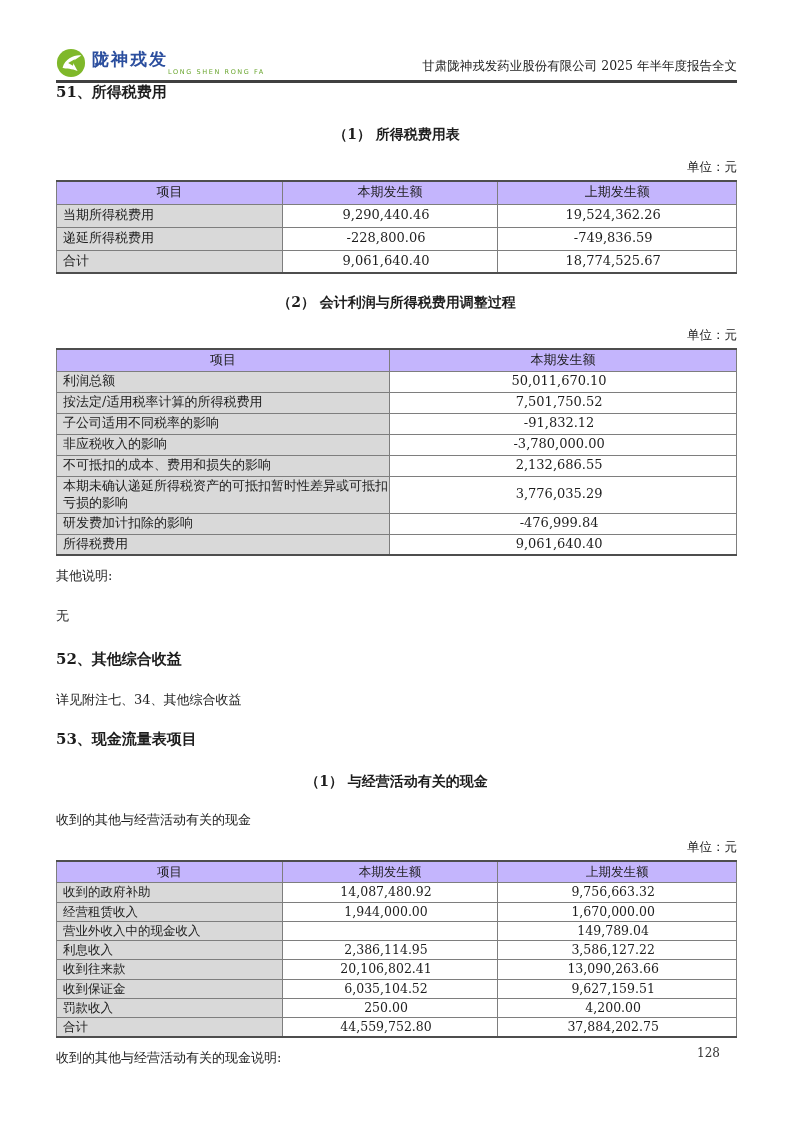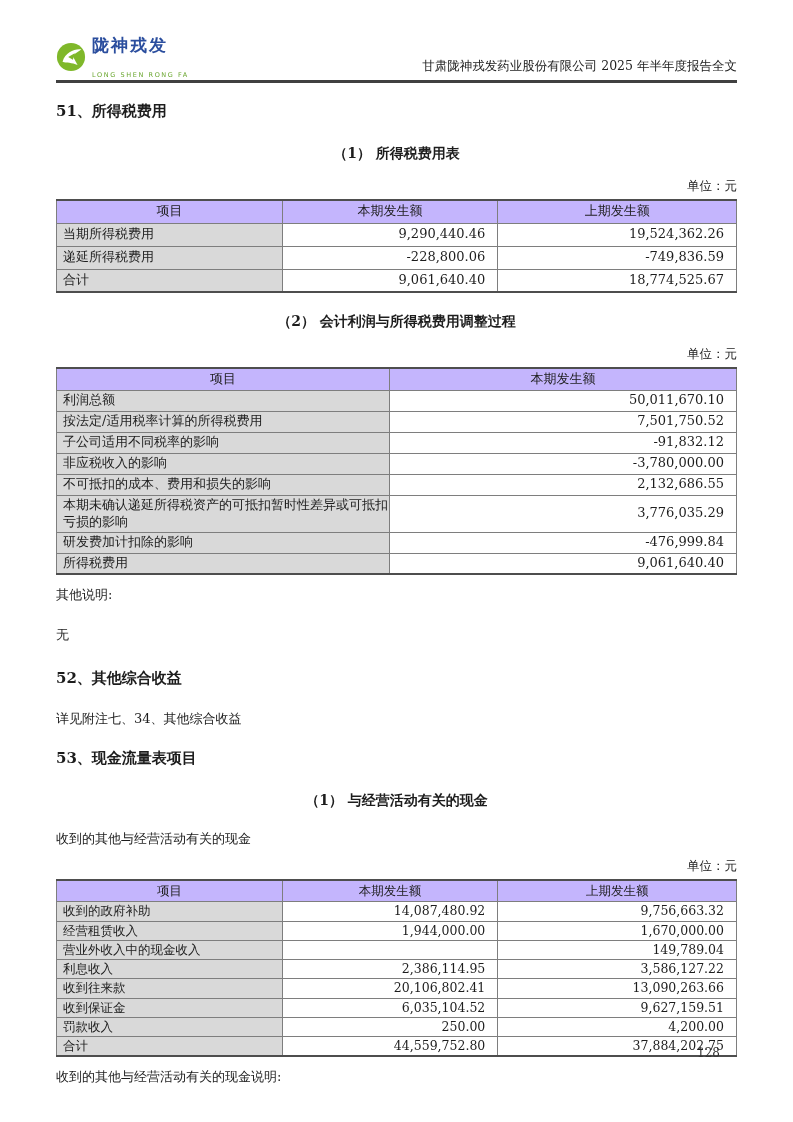--- a/index.html
+++ b/index.html
@@ -9,39 +9,39 @@
     font-family:"DejaVu Serif","Liberation Serif",serif;
     color:#1d1d1d;
     overflow:hidden;
   }
   .page { width:793px; height:1122px; padding:45px 56px 0 56px; position:relative; }
 
   
   .hdr { display:flex; justify-content:space-between; align-items:flex-end; height:33px; }
   .logo { display:flex; align-items:center; gap:6px; }
   .logo-circle { width:30px; height:30px; flex:0 0 30px; }
-  .logo-txt { display:flex; flex-direction:column; line-height:1;justify-content:space-between; }
+  .logo-txt { display:flex; flex-direction:row; line-height:1;justify-content:space-between; }
   .logo-cn { font-size:17px; font-weight:bold; letter-spacing:2px; font-family:"DejaVu Sans","Liberation Sans",sans-serif; }
   .logo-en { font-size:6.5px; letter-spacing:1.6px; margin-top:18px; font-family:"DejaVu Sans","Liberation Sans",sans-serif; }
   .hdr-title { font-size:12.5px; color:#222; padding-bottom:3px; }
   .hdr-rule { height:3px; background:#404040; margin-top:2px; }
 
   
-  .h-num  { font-size:15px; font-weight:bold; margin-top:19px; }
+  .h-num  { font-size:15px; font-weight:bold; }
   .h-sub  { font-size:14px; font-weight:bold; margin-top:24px;text-align:center; }
   .body-line { font-size:13px; margin-top:22px; }
   .unit { font-size:12.5px; text-align:right; margin-top:15px; margin-bottom:4px; }
 
   
   table { width:100%; border-collapse:collapse; table-layout:fixed; font-size:13px;
           border-top:2px solid #4e4e4e; border-bottom:2px solid #4e4e4e; }
   th, td { border:1px solid #7e7e7e; line-height:1.3; overflow:hidden; }
   th { background:#c4b5fd; font-weight:normal; text-align:center; padding:2px 4px; }
   td.cell-label { background:#d9d9d9; text-align:left; padding:1px 0 1px 6px; }
-  td.cell-num   { background:#ffffff; text-align:right; padding:1px 12px 1px 4px;margin-top:28px; }
+  td.cell-num   { background:#ffffff; text-align:center; padding:1px 12px 1px 4px;margin-top:28px; }
   .t-std  th, .t-std td  { height:23px; }
   .t-adj  th, .t-adj td  { height:21px; }
   .t-cash th, .t-cash td { height:17px; font-size:12.5px; }
 
   .note-line { font-size:13px; margin-top:11px; }
   .footer { position:absolute; right:73px; bottom:62px; font-size:12px; color:#333; }
 </style>
 </head>
 <body>
 

